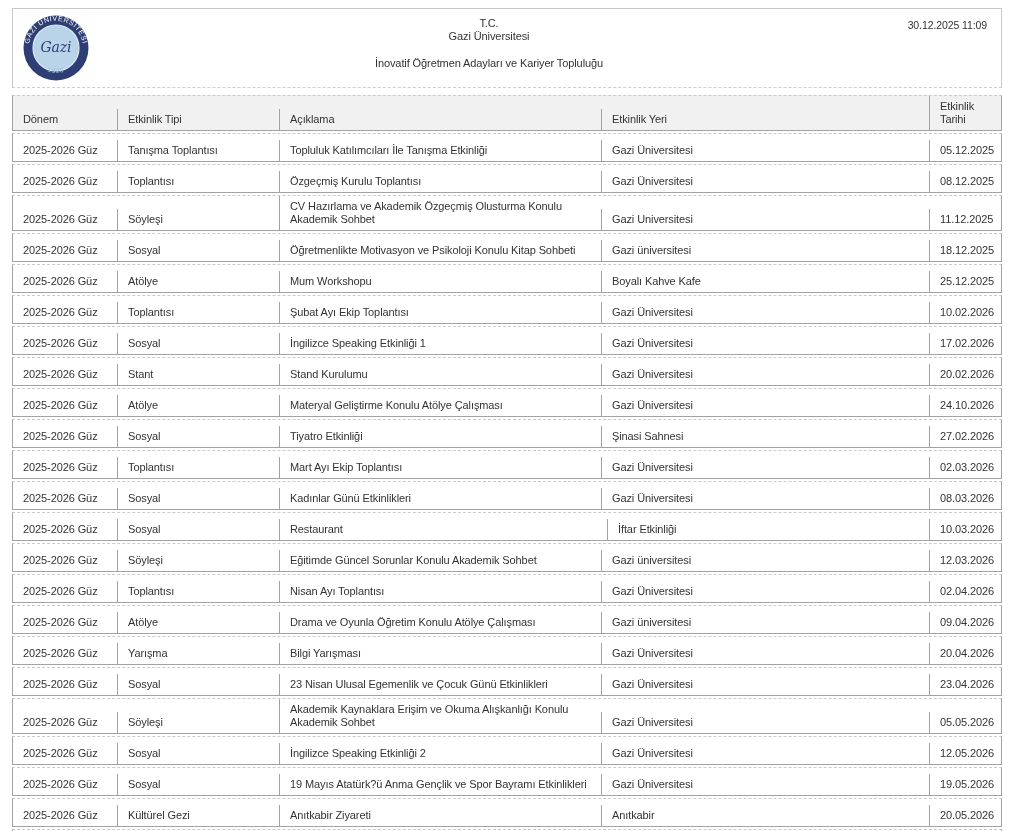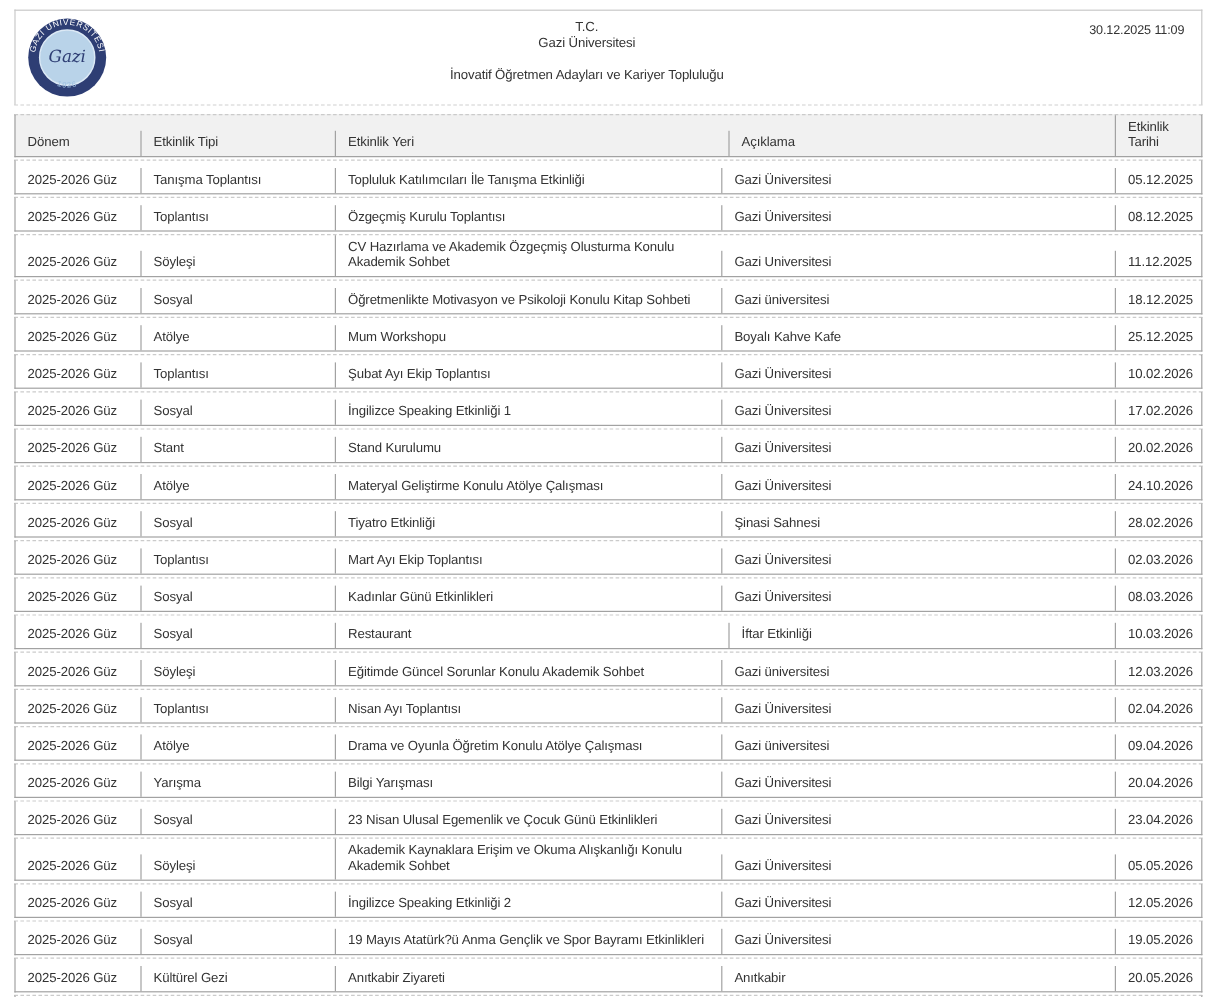--- a/index.html
+++ b/index.html
@@ -88,22 +88,22 @@
       <div class="org-line">İnovatif Öğretmen Adayları ve Kariyer Topluluğu</div>
     </div>
 
     <div class="timestamp">30.12.2025 11:09</div>
   </div>
 
   <div class="events-table">
     <div class="t-row head">
       <div class="t-cell c0">Dönem</div>
       <div class="t-cell c1">Etkinlik Tipi</div>
+      <div class="t-cell c2">Açıklama</div>
       <div class="t-cell c3">Etkinlik Yeri</div>
-      <div class="t-cell c2">Açıklama</div>
       <div class="t-cell c4">Etkinlik Tarihi</div>
     </div>
 
   <div class="t-row">
       <div class="t-cell c0">2025-2026 Güz</div>
       <div class="t-cell c1">Tanışma Toplantısı</div>
       <div class="t-cell c2">Topluluk Katılımcıları İle Tanışma Etkinliği</div>
       <div class="t-cell c3">Gazi Üniversitesi</div>
       <div class="t-cell c4">05.12.2025</div>
     </div>
@@ -161,21 +161,21 @@
       <div class="t-cell c1">Atölye</div>
       <div class="t-cell c2">Materyal Geliştirme Konulu Atölye Çalışması</div>
       <div class="t-cell c3">Gazi Üniversitesi</div>
       <div class="t-cell c4">24.10.2026</div>
     </div>
       <div class="t-row">
       <div class="t-cell c0">2025-2026 Güz</div>
       <div class="t-cell c1">Sosyal</div>
       <div class="t-cell c2">Tiyatro Etkinliği</div>
       <div class="t-cell c3">Şinasi Sahnesi</div>
-      <div class="t-cell c4">28.02.2026</div>
+      <div class="t-cell c4">27.02.2026</div>
     </div>
       <div class="t-row">
       <div class="t-cell c0">2025-2026 Güz</div>
       <div class="t-cell c1">Toplantısı</div>
       <div class="t-cell c2">Mart Ayı Ekip Toplantısı</div>
       <div class="t-cell c3">Gazi Üniversitesi</div>
       <div class="t-cell c4">02.03.2026</div>
     </div>
       <div class="t-row">
       <div class="t-cell c0">2025-2026 Güz</div>

